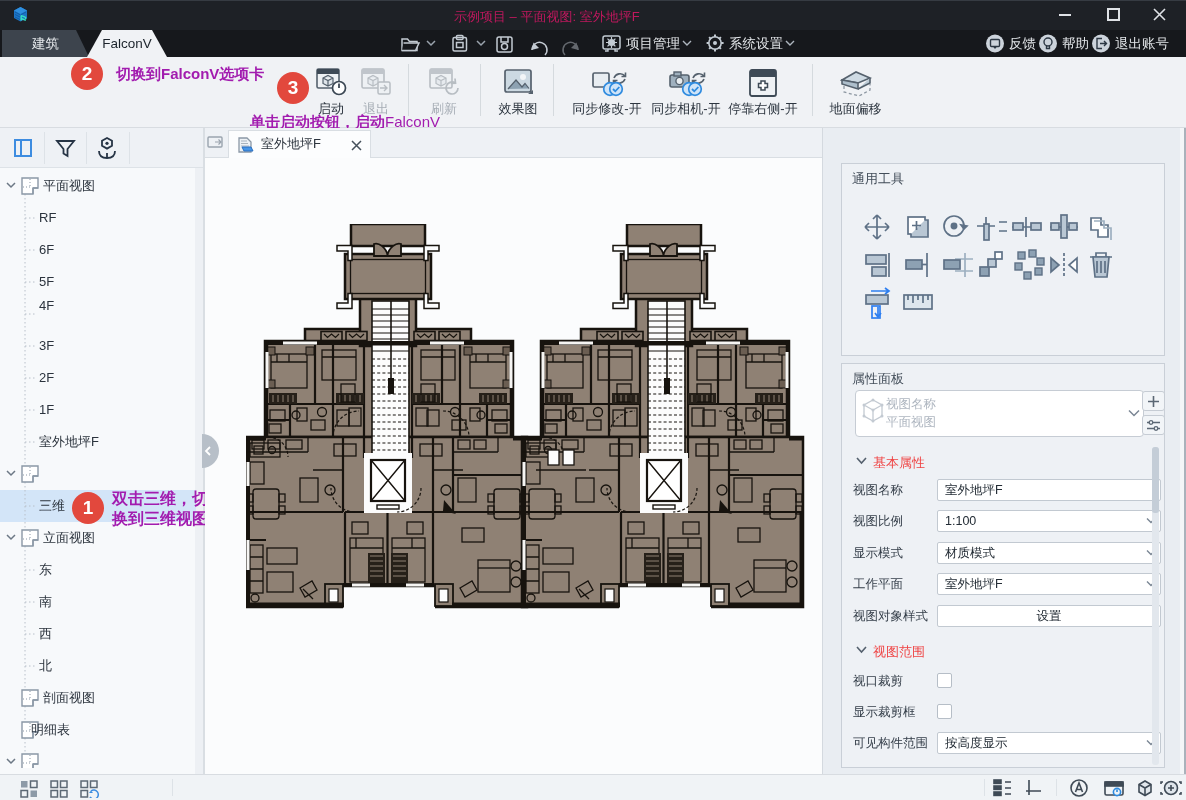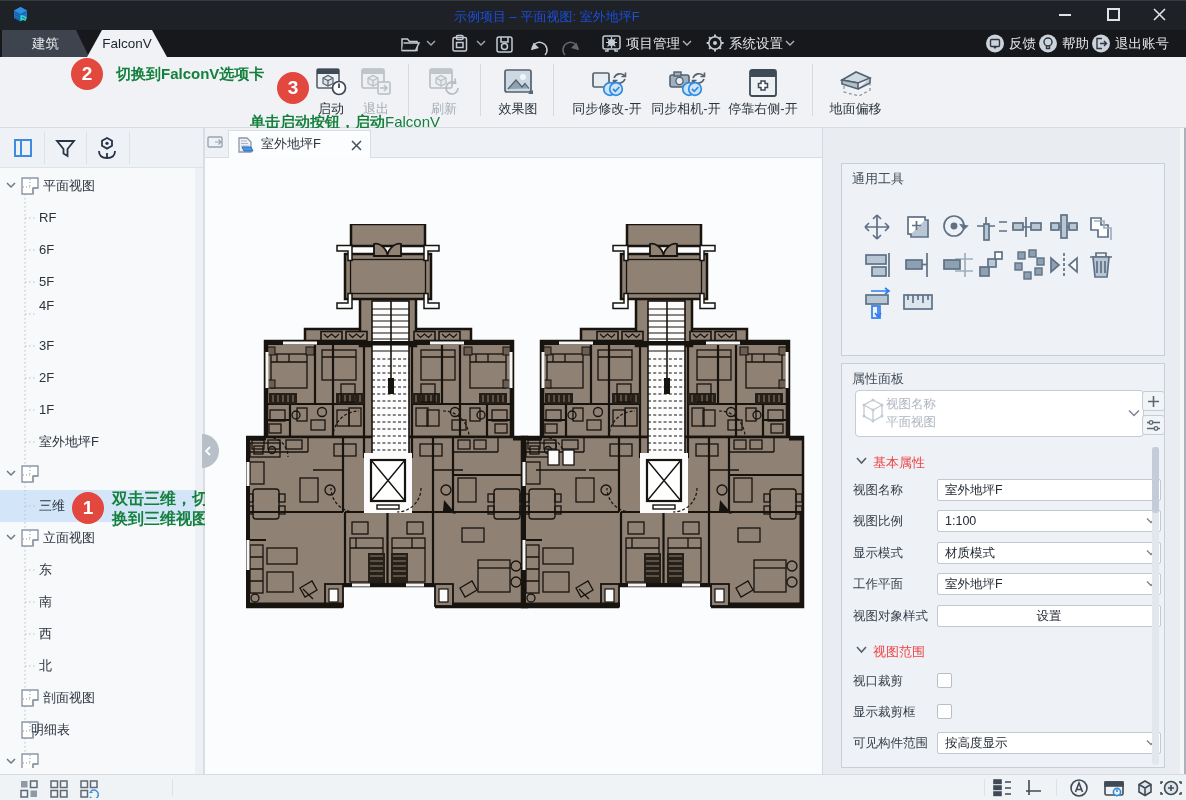--- a/index.html
+++ b/index.html
@@ -1,33 +1,33 @@
 <!DOCTYPE html>
 <html><head>
 <meta charset="utf-8">
 <style>
 *{margin:0;padding:0;box-sizing:border-box}
 html,body{width:1186px;height:800px;overflow:hidden;font-family:"Liberation Sans",sans-serif}
 #app{position:relative;width:1186px;height:800px;background:#fbfcfd}
 .abs{position:absolute}
 
 #titlebar{left:0;top:0;width:1186px;height:30px;background:#1e2126;border-top:1px solid #363b42}
-#titletext{left:454px;top:8px;color:#1d4ed8;font-size:13px}
+#titletext{left:454px;top:8px;color:#be185d;font-size:13px}
 .winbtn{top:8px;width:13px;height:13px}
 
 #tabrow{left:0;top:30px;width:1186px;height:27px;background:#16181c}
 .rtab{position:absolute;top:0;height:27px;color:#e6e9ec;font-size:13.5px;line-height:27px;text-align:center}
 
 #ribbon{left:0;top:57px;width:1186px;height:71px;background:#f0f2f5;border-bottom:1px solid #d8dce1}
 .rbtn{position:absolute;text-align:center;font-size:13px;color:#2c353f}
 .rbtn .lbl{margin-top:2px}
 .rbtn.dis{color:#a6adb5}
 .vsep{position:absolute;width:1px;background:#d5dade}
 .redc{position:absolute;width:32px;height:32px;border-radius:50%;background:#e2483d;color:#fff;font-size:19px;font-weight:bold;text-align:center;line-height:32px}
-.redt{position:absolute;color:#15803d;font-size:15px;font-weight:bold;white-space:nowrap}
+.redt{position:absolute;color:#a21caf;font-size:15px;font-weight:bold;white-space:nowrap}
 
 #side{left:0;top:128px;width:205px;height:646px;background:#f7f9fb}
 #sidebar-icons{left:0;top:128px;width:205px;height:40px;background:#eef1f5;border-bottom:1px solid #dde2e7}
 .sep-v{position:absolute;width:1px;background:#dde2e7}
 .trow{position:absolute;left:0;width:196px;height:32px;font-size:13px;color:#2b333d;line-height:32px}
 
 #canvas{left:205px;top:128px;width:617px;height:646px;background:#fbfcfd}
 #ctabbar{left:205px;top:128px;width:617px;height:30px;background:#eef1f5;border-bottom:1px solid #d9dee3}
 #ctab{left:228px;top:130px;width:143px;height:28px;background:#fcfdfe;border:1px solid #d9dee3;border-bottom:none;font-size:13px;color:#2b333d;line-height:26px}
 

